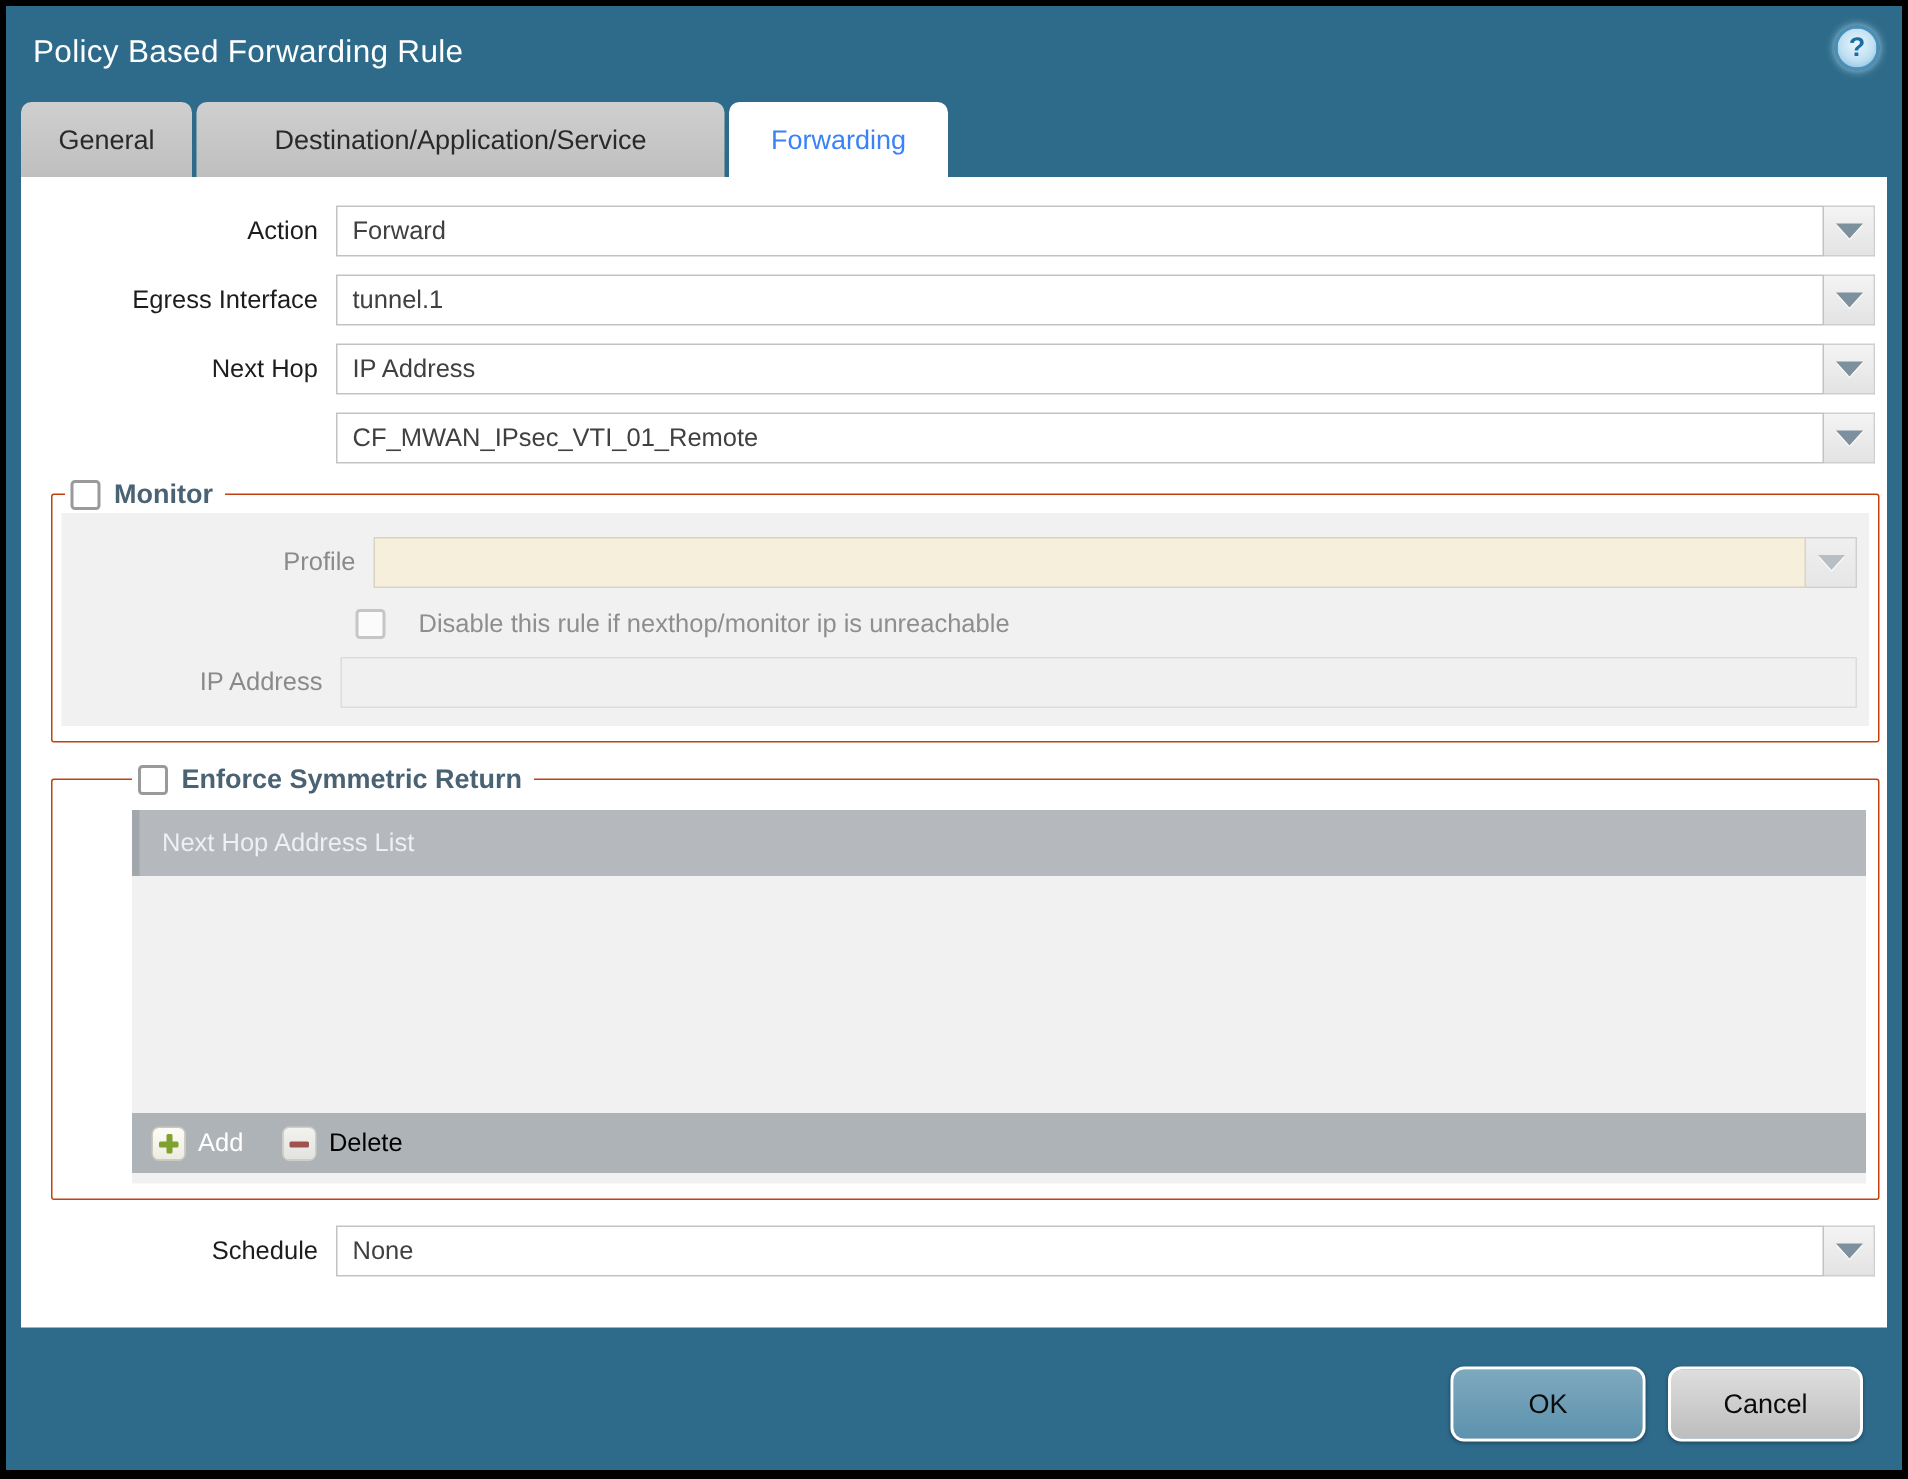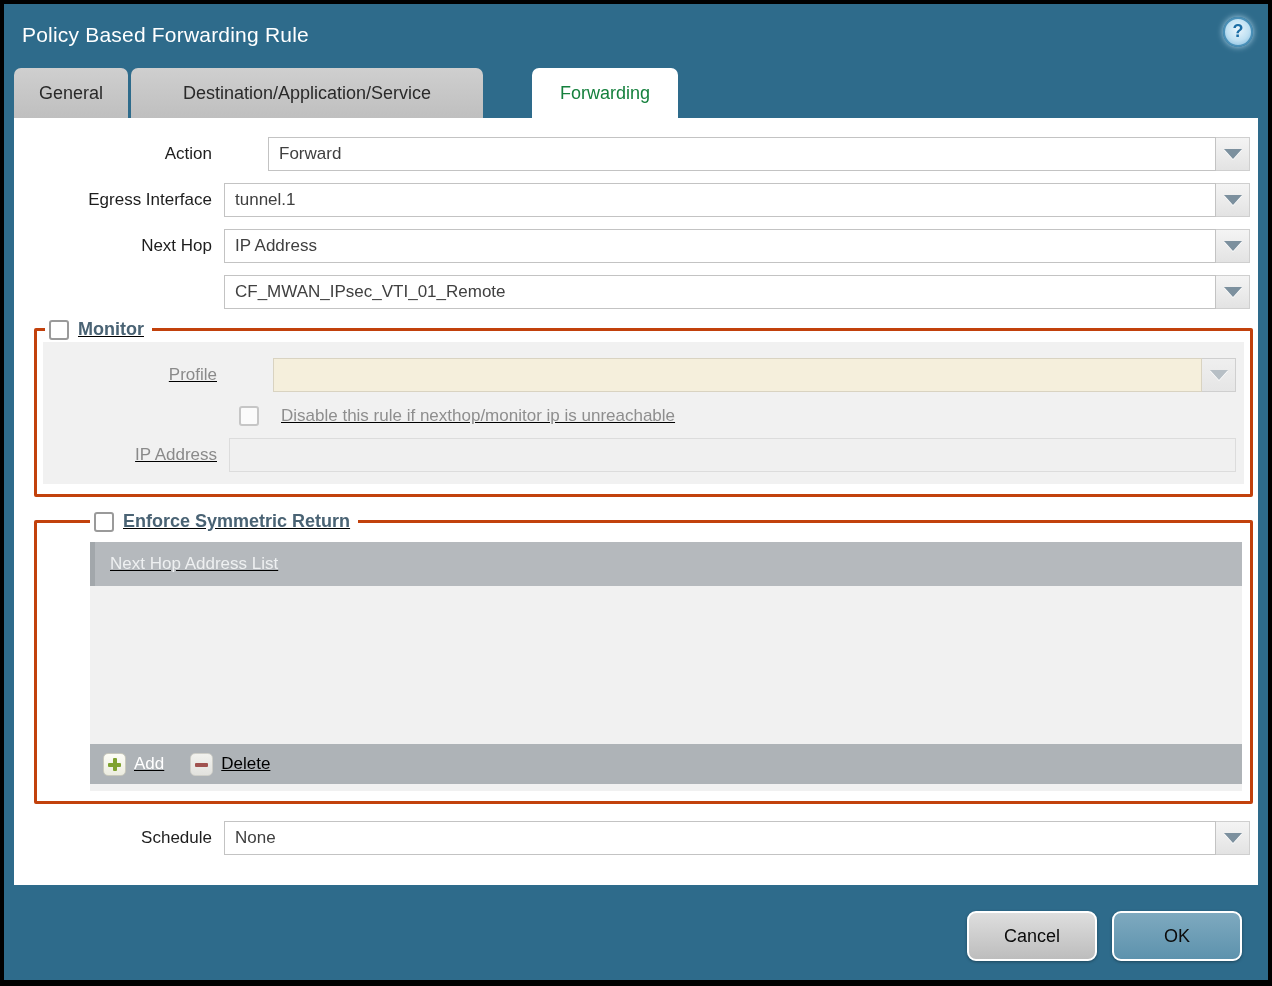--- a/index.html
+++ b/index.html
@@ -41,35 +41,35 @@
     display:flex; gap:3px; align-items:flex-end; height:50px;
   }
   .tab {
     height:50px; display:flex; align-items:center; justify-content:center;
     background:linear-gradient(#cfcfcf,#bfbfbf);
     border-radius:7px 7px 0 0;
     font-size:18px; color:#2a2a2a; cursor:pointer;
     padding:0 22px;
   }
   .tab.active {
-    background:#ffffff; color:#15803d;margin-left:46px;
+    background:#ffffff; color:#3b82f6;
   }
   .tab-general { min-width:114px; }
   .tab-source  { min-width:109px; }
   .tab-dest    { min-width:352px; }
   .tab-forwarding { min-width:146px; }
 
   
   .content {
     position:absolute; left:10px; top:114px; width:1244px; height:767px;
     background:#ffffff; overflow:hidden;
   }
 
   .form-row { display:flex; align-items:center; margin:12px 8px 0 0; height:34px; }
-  .form-row.first { margin-top:19px;gap:44px; }
+  .form-row.first { margin-top:19px; }
   .flabel {
     width:210px; text-align:right; padding-right:12px;
     font-size:17px; color:#1d1d1d; flex:none;
   }
   .combo { flex:1; display:flex; height:34px; }
   .combo-value {
     flex:1; border:1px solid #c3c3c3; background:#fff;
     display:flex; align-items:center; padding:0 10px;
     font-size:17px; color:#404040; cursor:pointer;
   }
@@ -83,22 +83,22 @@
   .tri {
     width:0; height:0;
     border-left:9px solid transparent; border-right:9px solid transparent;
     border-top:10px solid #7c909e;
     filter:drop-shadow(0 1px 0 #ffffff);
   }
   .tri.disabled { border-top-color:#b7bfc5; }
 
   
   fieldset {
-    border:3px solid #c2410c; border-radius:2px;
-    margin:10px 5px 0 20px; padding:0 0 8px 0;text-decoration:underline;
+    border:1px solid #c2410c; border-radius:2px;
+    margin:10px 5px 0 20px; padding:0 0 8px 0;
   }
   legend {
     margin-left:8px; padding:0 8px 0 4px;
     display:flex; align-items:center; gap:9px;
   }
   .legend-text { font-size:18px; font-weight:bold; color:#4a6374; }
   .checkbox {
     width:20px; height:20px; flex:none;
     background:#fff; border:2px solid #9a9a9a; border-radius:3px;
     cursor:pointer;
@@ -225,21 +225,21 @@
         </div>
       </div>
     </div>
 
     <fieldset>
       <legend>
         <span class="checkbox"></span>
         <span class="legend-text">Monitor</span>
       </legend>
       <div class="monitor-inner">
-        <div class="form-row first" style="margin-top:8px;">
+        <div class="form-row first" style="margin-top:8px;padding-left:22px;">
           <div class="flabel">Profile</div>
           <div class="combo">
             <div class="profile-value"></div>
             <div class="combo-btn disabled">
               <span class="tri disabled"></span>
             </div>
           </div>
         </div>
         <div class="check-row">
           <span class="checkbox disabled"></span>
@@ -280,17 +280,17 @@
         <div class="combo-value">None</div>
         <div class="combo-btn">
           <span class="tri"></span>
         </div>
       </div>
     </div>
 
   </div>
 
   <div class="footer-btns">
+    <div class="btn btn-ok">OK</div>
     <div class="btn btn-cancel">Cancel</div>
-    <div class="btn btn-ok">OK</div>
   </div>
 
 </div>
 
 </body></html>

